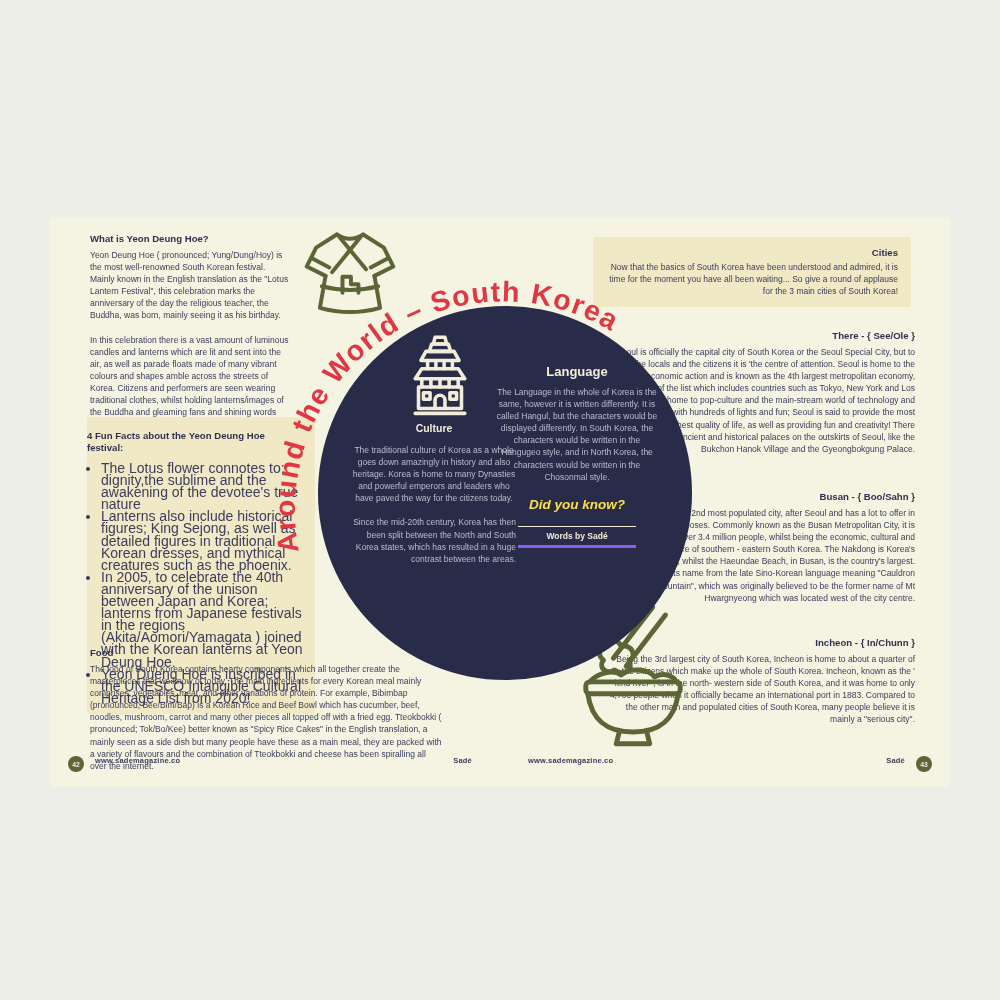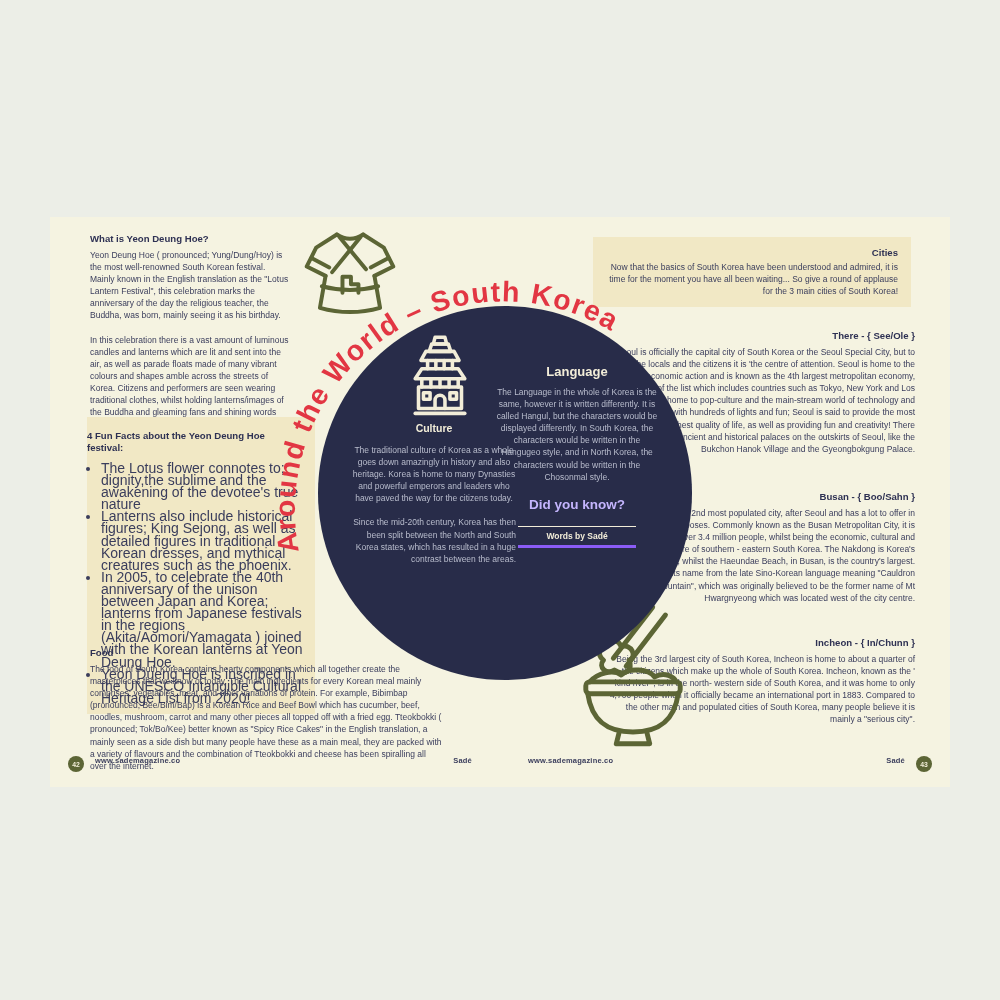--- a/index.html
+++ b/index.html
@@ -28,21 +28,21 @@
   .cities-box{
     background:#f1e8c5;box-sizing:border-box;
     padding:10px 13px;text-align:right;
   }
   .circle{
     width:374px;height:374px;border-radius:50%;
     background:#282c49;z-index:2;
   }
   .c-h1{font-size:10.5px;font-weight:700;color:#f2edd8;margin:0 0 10px 0;}
   .c-h2{font-size:13px;font-weight:700;color:#f2edd8;margin:0 0 7px 0;}
-  .c-h3{font-size:13.5px;font-weight:700;color:#c4b5fd;margin:14px 0 9px 0;}
+  .c-h3{font-size:13.5px;font-weight:700;color:#fde047;margin:14px 0 9px 0;font-style:italic;}
   .c-b{font-size:8.5px;line-height:12.1px;color:#b9bdcd;margin:0;text-align:center;}
   .c-b + .c-b{margin-top:12px;text-align:right;}
   .c-col{text-align:center;}
   .byline{
     margin:14px auto 0 auto;width:118px;
     border-top:1px solid #f2edd8;border-bottom:3px solid #8b5cf6;
     padding:4px 0;font-size:8.5px;font-weight:700;color:#f2edd8;text-align:center;
   }
   .arc-layer{z-index:3;pointer-events:none;left:0;top:0;}
   .footer{display:flex;align-items:flex-start;height:18px;}

